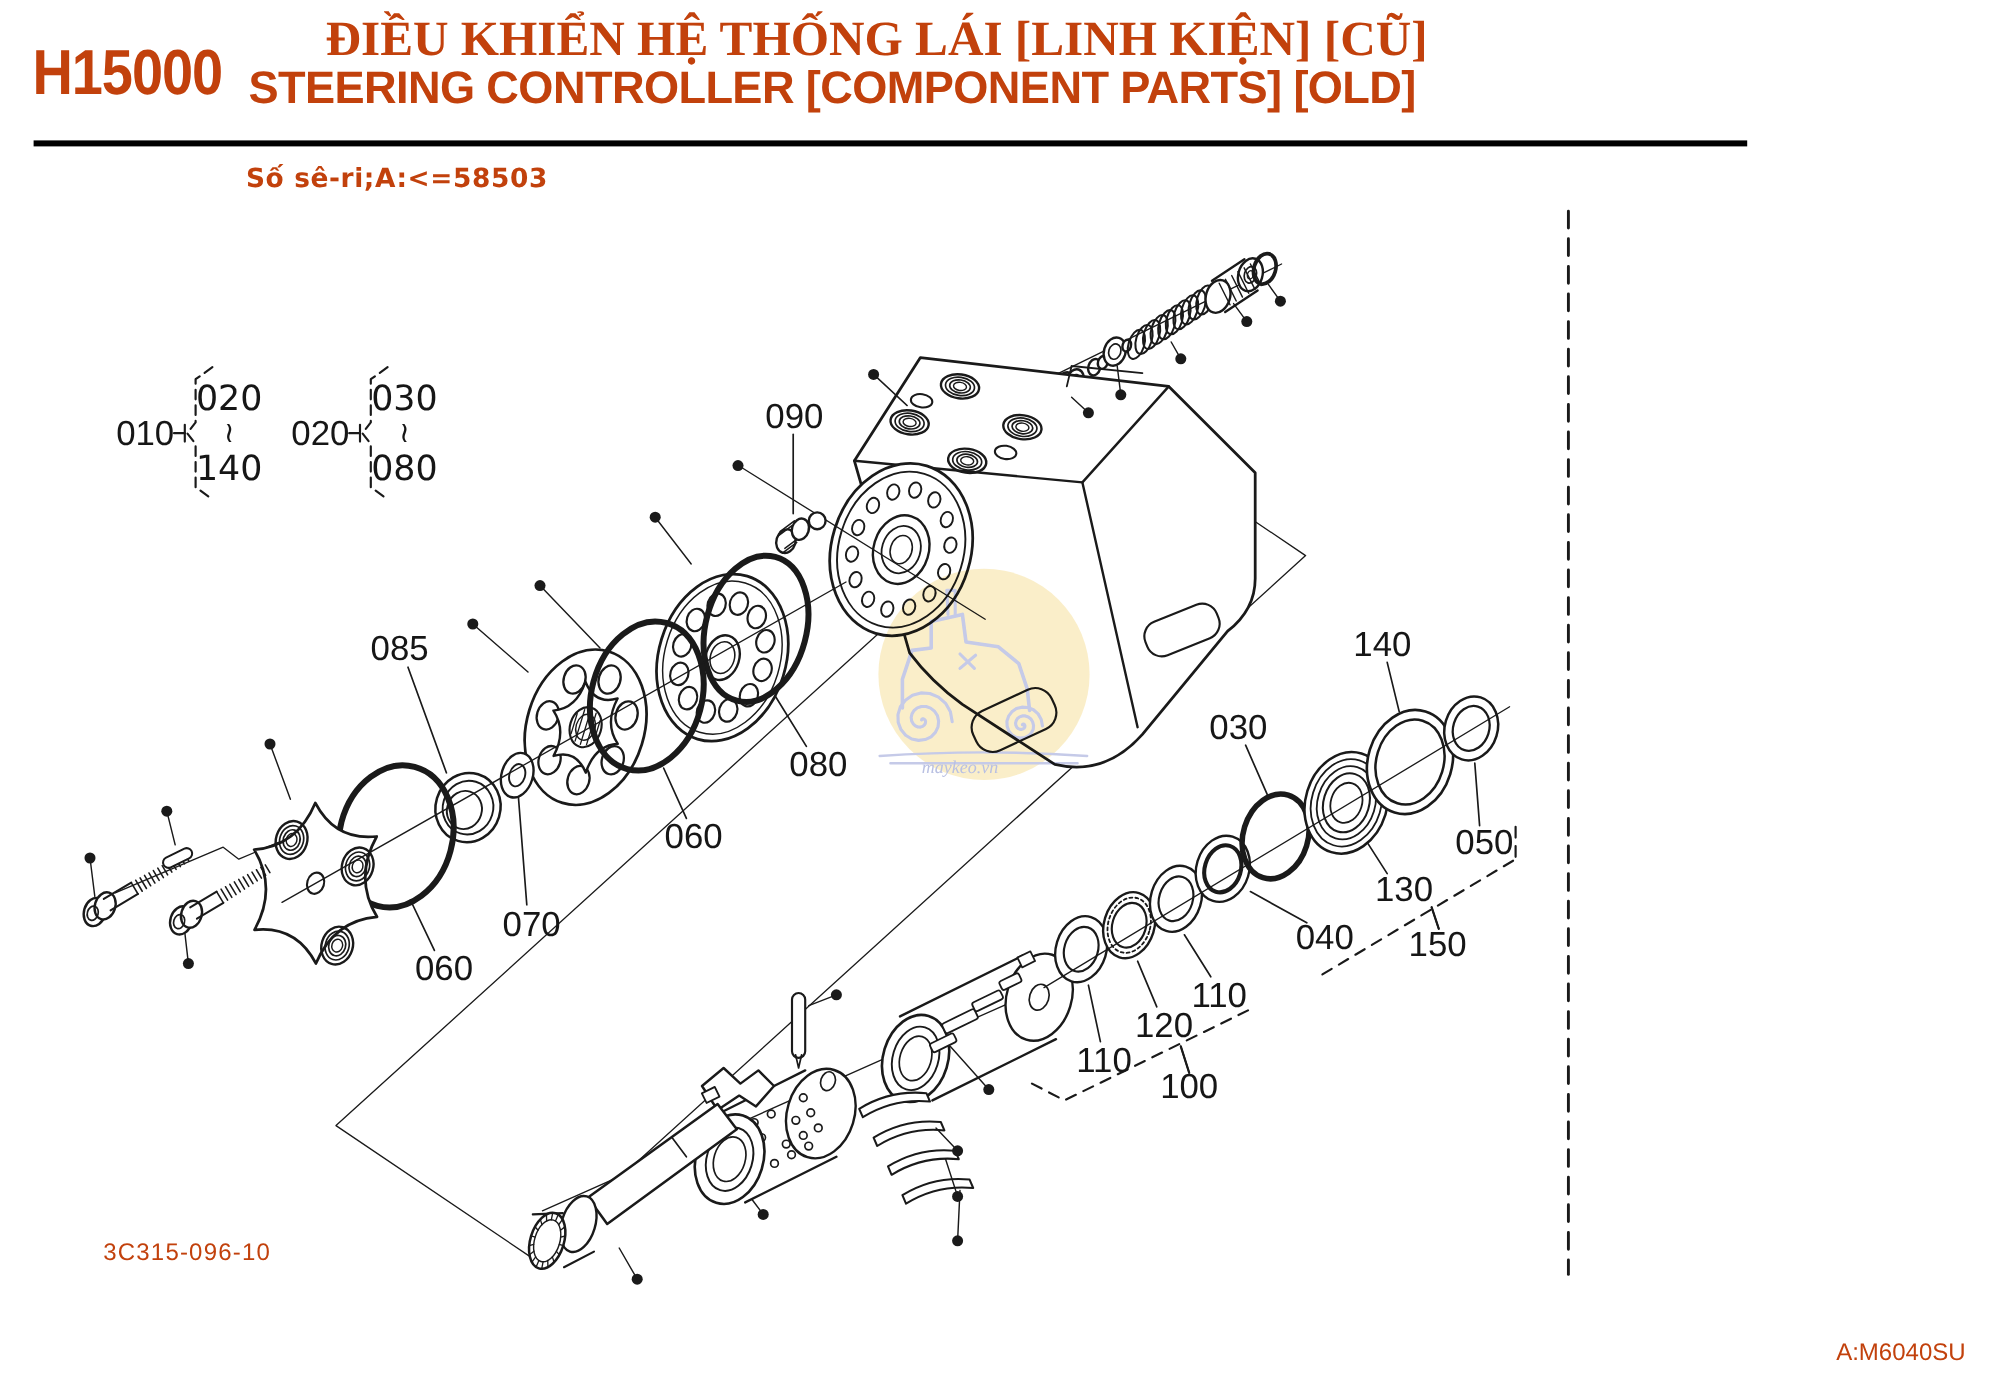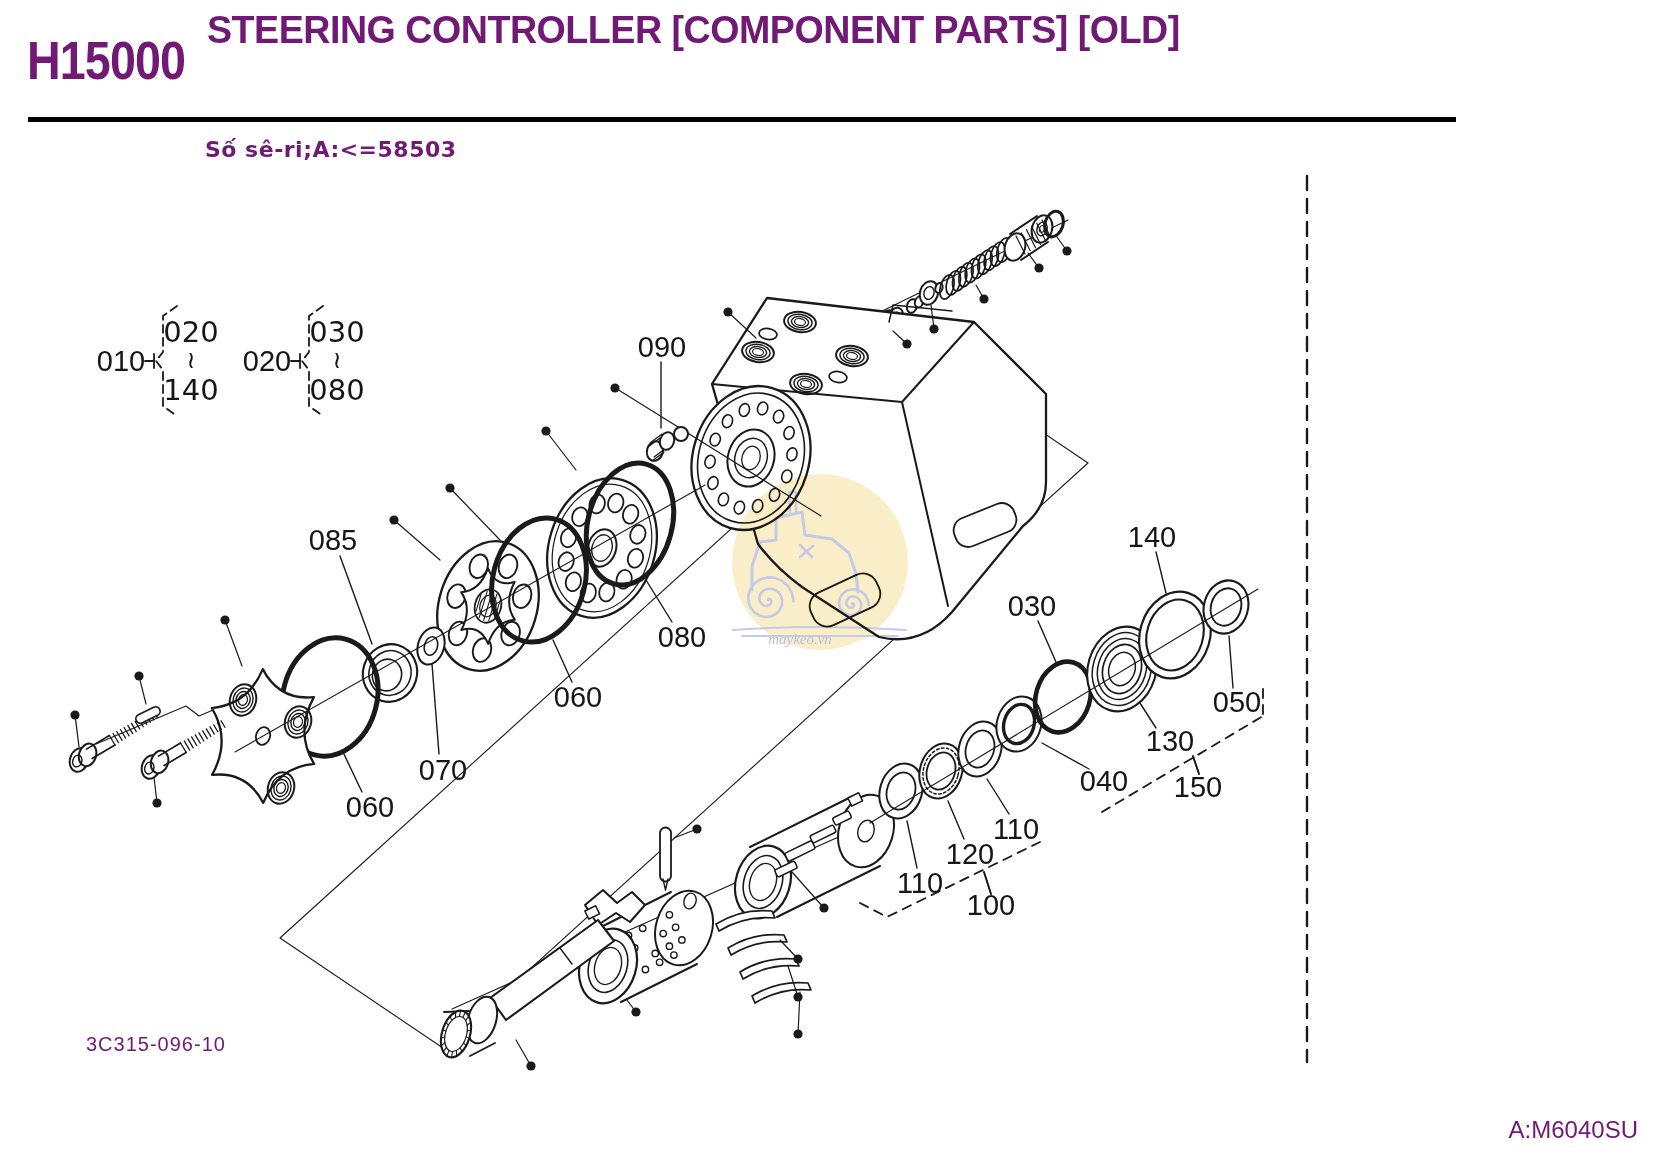--- a/index.html
+++ b/index.html
@@ -1,36 +1,37 @@
 <!DOCTYPE html>
 <html><head>
 <meta charset="utf-8">
 <style>
   html,body{margin:0;padding:0;background:#fff;}
   .page{position:relative;width:1666px;height:1154px;background:#fff;overflow:hidden;
-        font-family:"Liberation Sans",sans-serif;color:#701a75;text-align:right;}
+        font-family:"Liberation Sans",sans-serif;color:#c2410c;text-align:right;}
   .code{position:absolute;left:27px;top:30px;font-size:53px;font-weight:700;
         transform:scaleX(.88);transform-origin:left top;letter-spacing:-1px;}
   .titles{position:absolute;left:207px;top:10px;}
   .t-vi{font-family:"Liberation Serif",serif;font-weight:700;font-size:41px;line-height:1.08;white-space:nowrap;}
   .t-en{font-weight:700;font-size:38px;letter-spacing:-.5px;line-height:1.1;white-space:nowrap;
         transform:scaleX(.99);transform-origin:left top;}
   .rule{position:absolute;left:28px;top:117px;width:1428px;height:5px;background:#000;}
   .serial{position:absolute;left:205px;top:137px;font-size:22px;font-family:"DejaVu Sans",sans-serif;letter-spacing:.5px;font-weight:bold;}
   .dwgno{position:absolute;left:86px;top:1033px;font-size:20px;letter-spacing:1px;}
-  .model{position:absolute;right:28px;top:1116px;font-size:24px;}
+  .model{position:absolute;right:28px;top:1116px;font-size:20px;}
   svg#d{position:absolute;left:0;top:0;}
   .wm{mix-blend-mode:multiply;}
 </style>
 </head>
 <body>
 
 <div class="page">
   <div class="code">H15000</div>
   <div class="titles">
+    <div class="t-vi">ĐIỀU KHIỂN HỆ THỐNG LÁI [LINH KIỆN] [CŨ]</div>
     <div class="t-en">STEERING CONTROLLER [COMPONENT PARTS] [OLD]</div>
   </div>
   <div class="rule"></div>
   <div class="serial">Số sê-ri;A:&lt;=58503</div>
   <svg id="d" width="1666" height="1154" viewBox="0 0 1666 1154">
       <g stroke="#1a1a1a" fill="none" stroke-width="1.1" stroke-linecap="round" stroke-linejoin="round">
         <path d="M 280,938 L 925,353 L 1088,463 L 443,1048 Z"></path>
         <line x1="1307" y1="176" x2="1307" y2="1062" stroke-width="2.4" stroke-dasharray="14,9"></line>
       </g>
       <g stroke="#1a1a1a" fill="none" stroke-width="1.1" stroke-linecap="round" stroke-linejoin="round">

